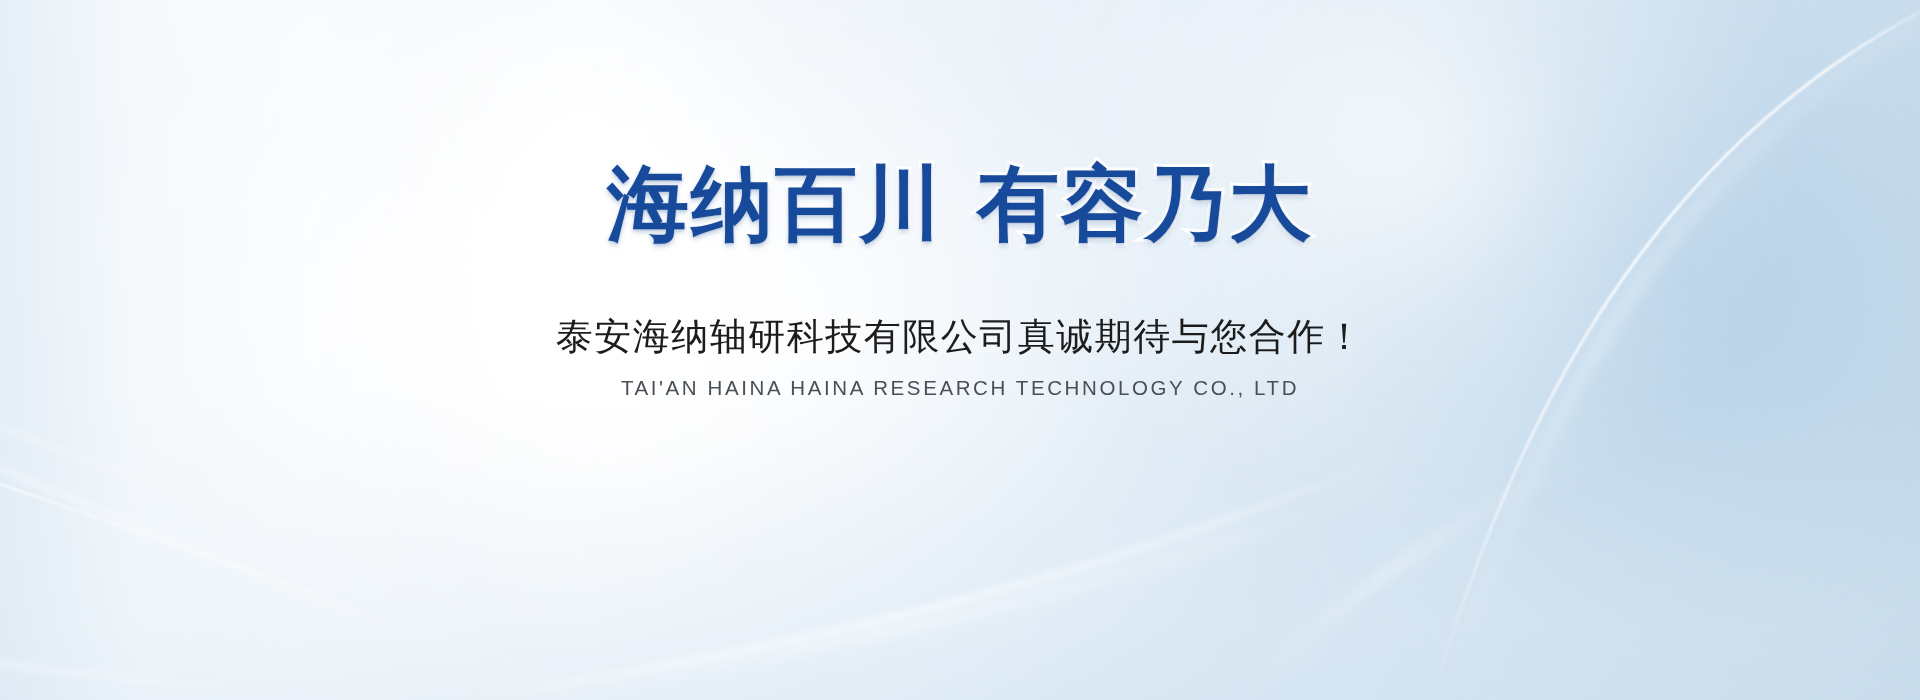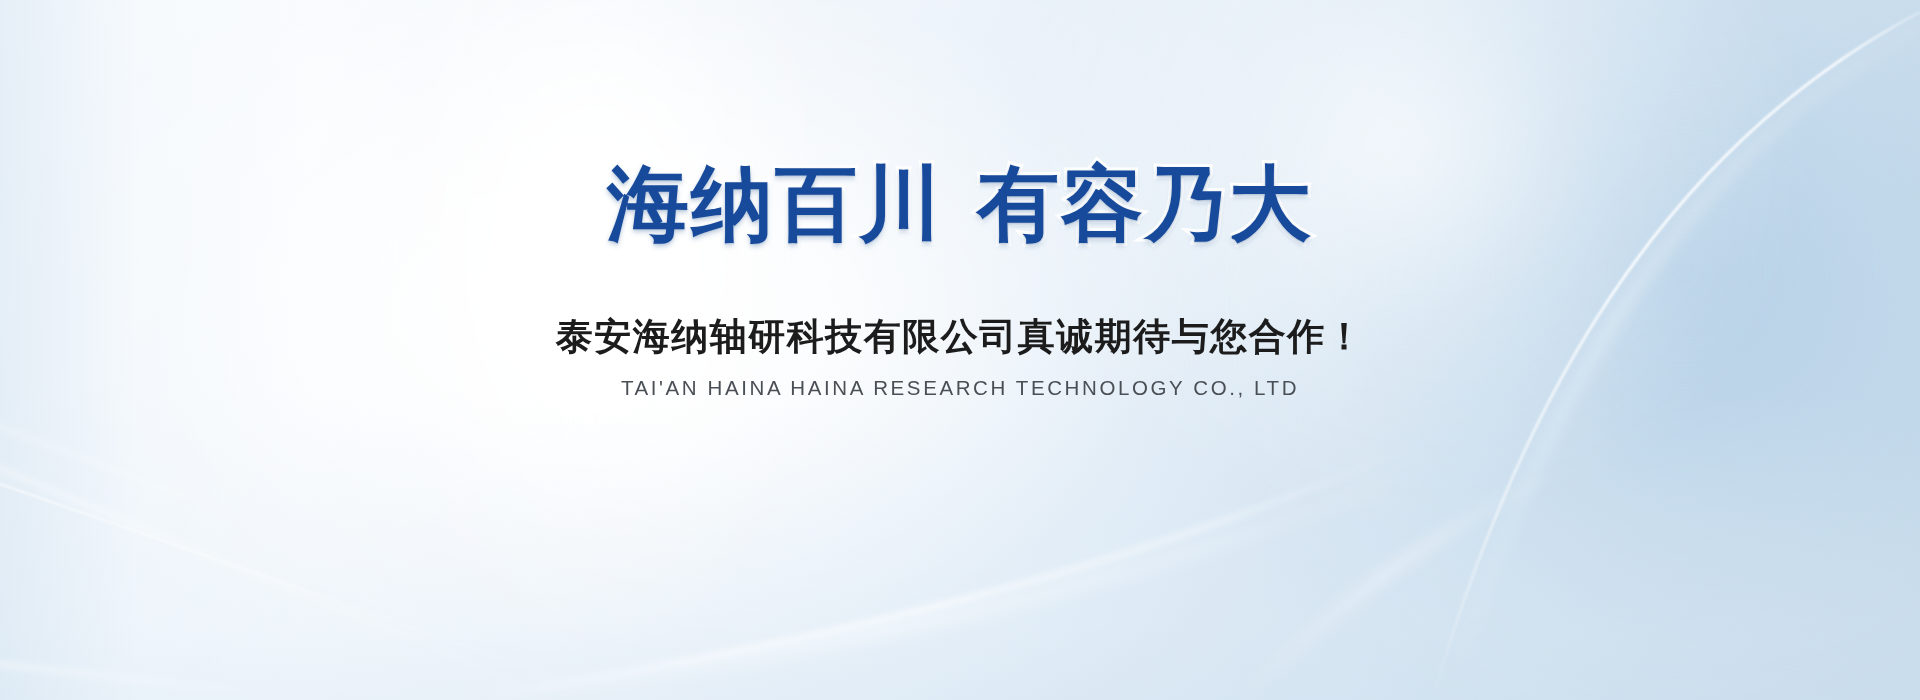--- a/index.html
+++ b/index.html
@@ -137,21 +137,21 @@
        0 3px 5px rgba(120,150,185,0.42),
        0 1px 2px rgba(120,150,185,0.30);
   }
   .headline .gap {
     display: inline-block;
     width: 34px;
   }
   .subtitle {
     margin-top: 62px;
     font-size: 37px;
-    font-weight: 700;
+    font-weight: 400;
     letter-spacing: 1.5px;
     color: #1c1c1c;
     white-space: nowrap;
   }
   .subtitle-en {
     margin-top: 14px;
     font-size: 20.5px;
     font-weight: 400;
     letter-spacing: 2.6px;
     color: #4a4f56;

